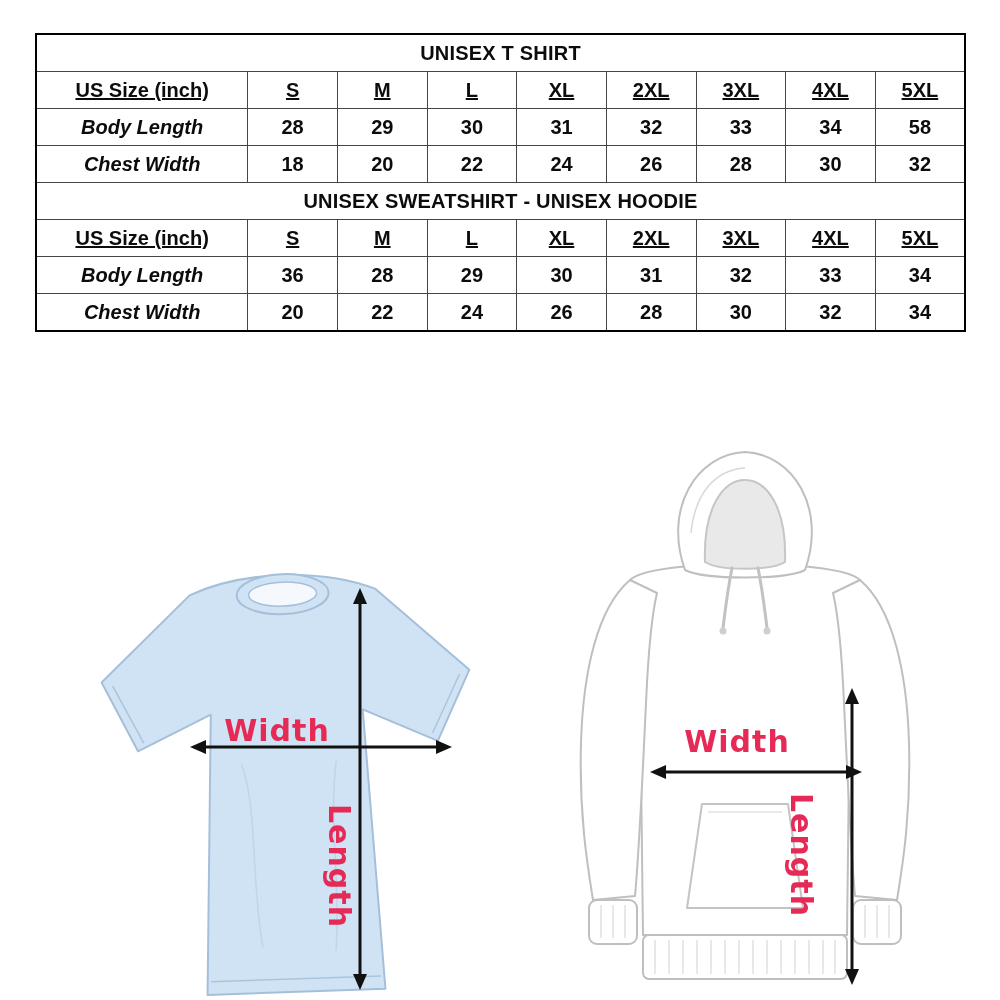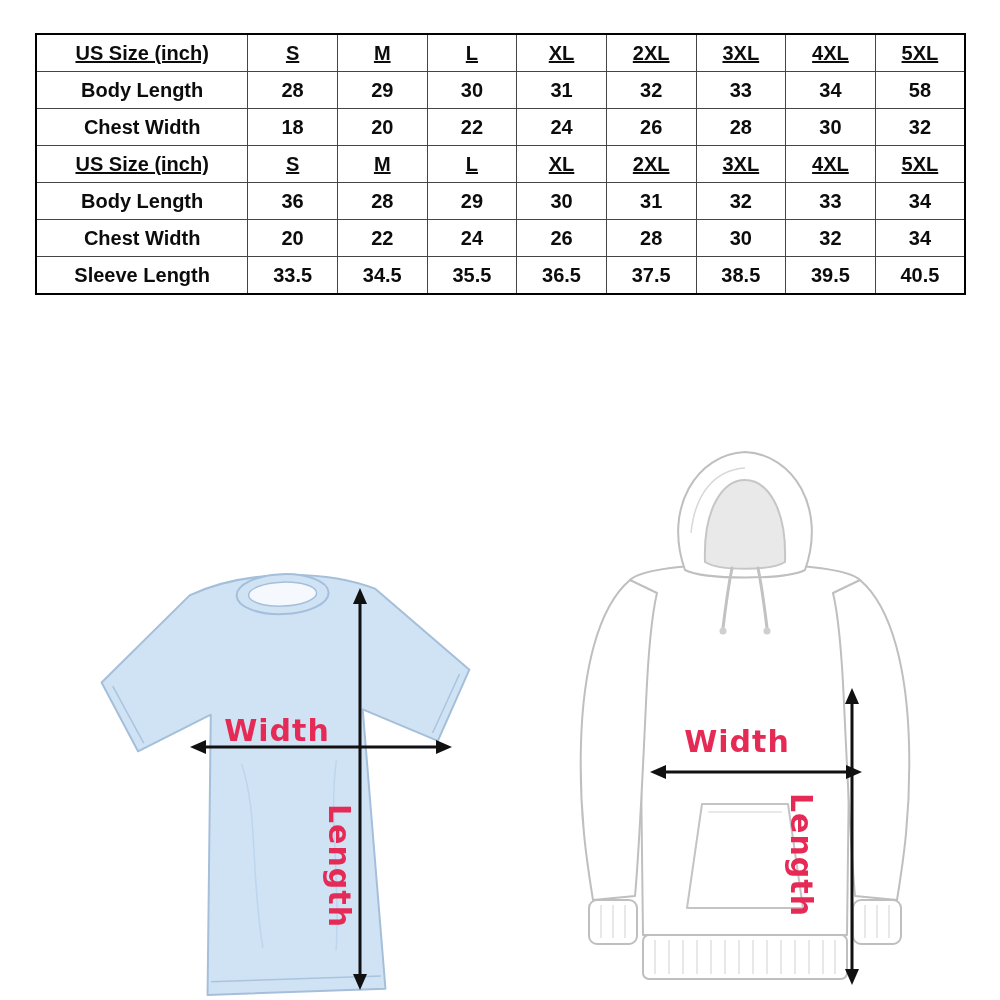--- a/index.html
+++ b/index.html
@@ -20,21 +20,21 @@
   table.size-chart td{
     border:1px solid #454545;
     text-align:center;vertical-align:middle;
     height:36px;padding:0 2px;
     font-weight:bold;font-size:20px;color:#0c0c0c;
   }
   col.c-label{width:22.8%;}
   td.sec-title{font-size:21px;letter-spacing:.2px;}
   td.sec-sep{border-top:3px solid #000;}
   td.hdr{color:#e60000;text-decoration:underline;}
-  td.rowlabel{font-size:20px;}
+  td.rowlabel{font-size:20px;font-style:italic;}
 
   
   .garment{position:absolute;}
   #tshirt-svg{left:92px;top:552px;transform:rotate(-2deg);}
   #hoodie-svg{left:545px;top:438px;}
 
   
   #arrows{position:absolute;left:0;top:0;}
 
   
@@ -55,20 +55,23 @@
 </head>
 <body>
 
 <div class="chart-wrap">
   <table class="size-chart">
     <colgroup>
       <col class="c-label">
       <col span="8">
     </colgroup>
     <tbody>
+        <tr>
+          <td class="sec-title" colspan="9">UNISEX T SHIRT</td>
+        </tr>
         <tr>
           <td class="hdr">US Size (inch)</td>
           <td class="hdr">S</td>
           <td class="hdr">M</td>
           <td class="hdr">L</td>
           <td class="hdr">XL</td>
           <td class="hdr">2XL</td>
           <td class="hdr">3XL</td>
           <td class="hdr">4XL</td>
           <td class="hdr">5XL</td>
@@ -89,20 +92,23 @@
           <td>18</td>
           <td>20</td>
           <td>22</td>
           <td>24</td>
           <td>26</td>
           <td>28</td>
           <td>30</td>
           <td>32</td>
         </tr>
         <tr>
+          <td class="sec-title sec-sep" colspan="9">UNISEX SWEATSHIRT - UNISEX HOODIE</td>
+        </tr>
+        <tr>
           <td class="hdr">US Size (inch)</td>
           <td class="hdr">S</td>
           <td class="hdr">M</td>
           <td class="hdr">L</td>
           <td class="hdr">XL</td>
           <td class="hdr">2XL</td>
           <td class="hdr">3XL</td>
           <td class="hdr">4XL</td>
           <td class="hdr">5XL</td>
         </tr>
@@ -120,31 +126,20 @@
         <tr>
           <td class="rowlabel">Chest Width</td>
           <td>20</td>
           <td>22</td>
           <td>24</td>
           <td>26</td>
           <td>28</td>
           <td>30</td>
           <td>32</td>
           <td>34</td>
-        </tr>
-        <tr>
-          <td class="rowlabel">Sleeve Length</td>
-          <td>33.5</td>
-          <td>34.5</td>
-          <td>35.5</td>
-          <td>36.5</td>
-          <td>37.5</td>
-          <td>38.5</td>
-          <td>39.5</td>
-          <td>40.5</td>
         </tr>
       </tbody>
   </table>
 </div>
 
 <svg id="tshirt-svg" class="garment" width="395" height="450" viewBox="0 0 395 450">
 
   <path d="M 104 40 C 132 28 162 23 197 23 C 232 23 262 28 290 40
            L 381 124 L 347 194 L 273 160 L 286 440 L 108 440 L 121 160
            L 47 194 L 13 124 Z" fill="#cfe3f5" stroke="#a5bfda" stroke-width="2" stroke-linejoin="round"></path>

